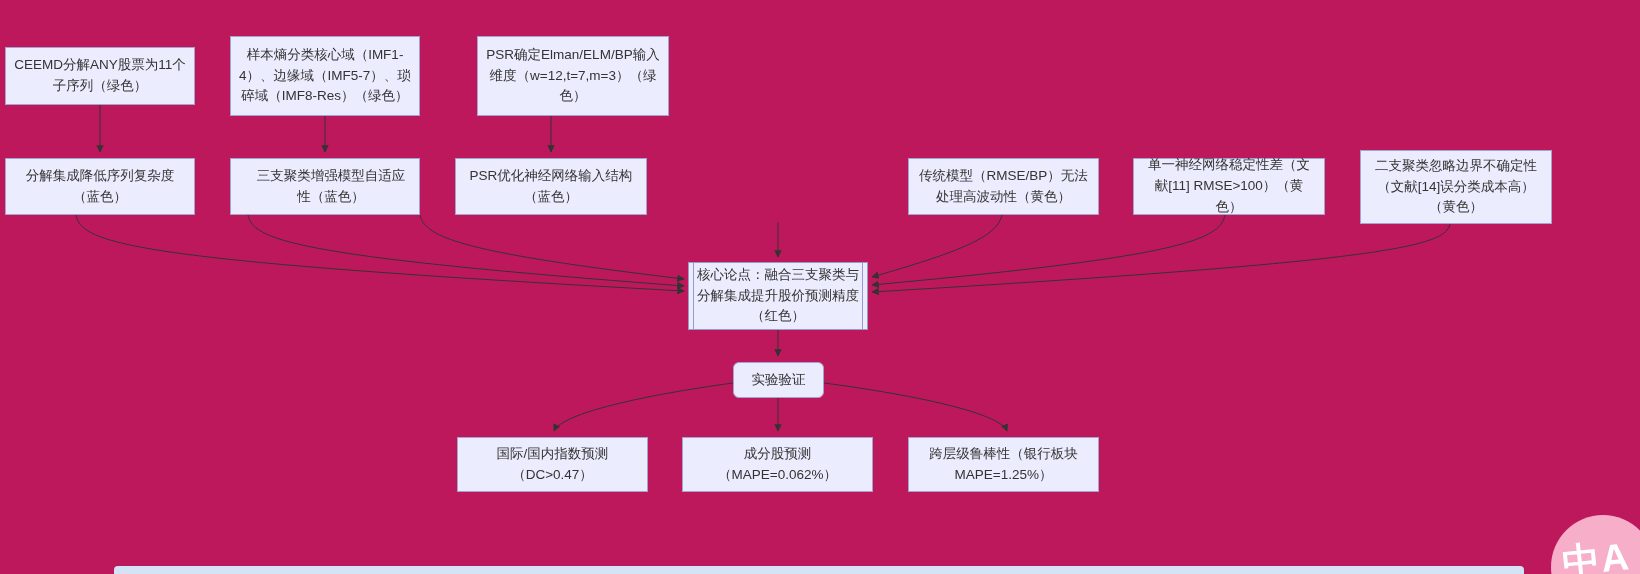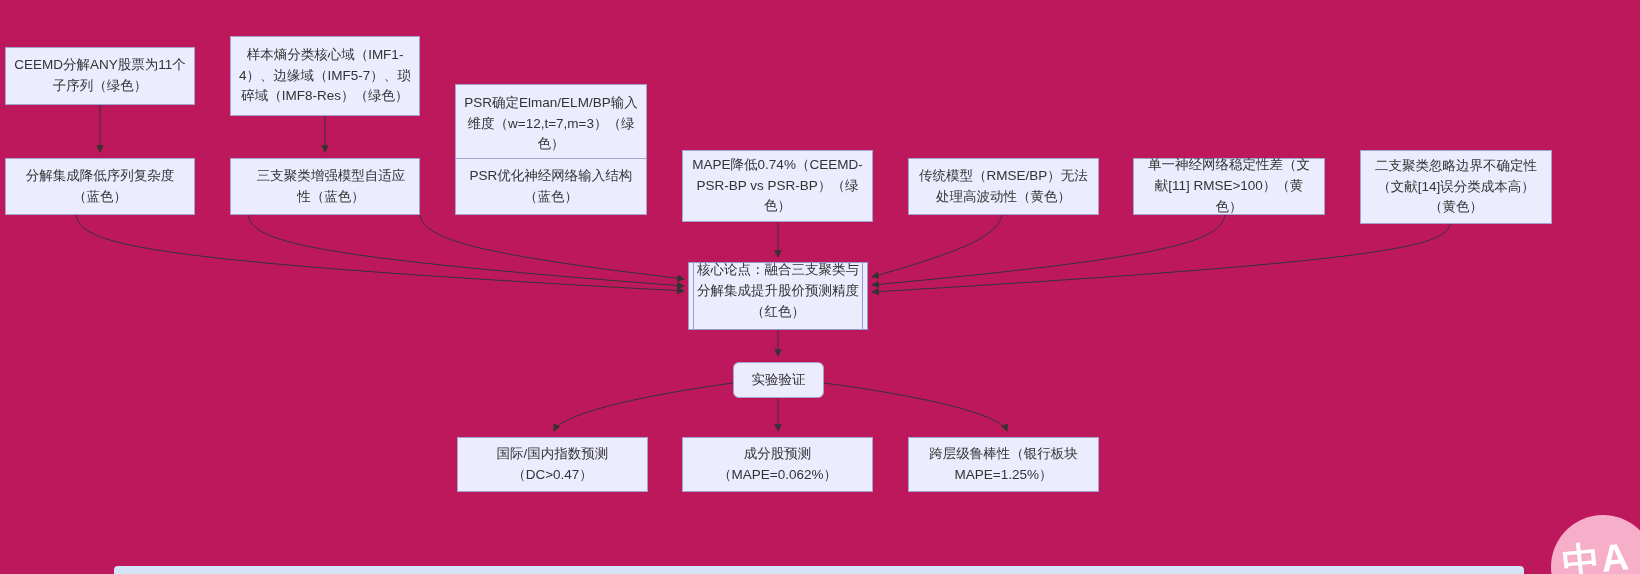--- a/index.html
+++ b/index.html
@@ -13,31 +13,31 @@
     box-sizing:border-box;
     display:flex;align-items:center;justify-content:center;
     text-align:center;color:#333333;
     font-size:13.5px;line-height:1.55;
     padding:6px 8px;
   }
   .node .lbl{display:block;}
   
   #n-top1{left:5px;top:47px;width:190px;height:58px;}
   #n-top2{left:230px;top:36px;width:190px;height:80px;}
-  #n-top3{left:455px;top:36px;width:192px;height:80px;margin-top:48px;}
+  #n-top3{left:477px;top:36px;width:192px;height:80px;}
   
   #n-mid1{left:5px;top:158px;width:190px;height:57px;}
   #n-mid2{left:230px;top:158px;width:190px;height:57px;padding-left:20px;}
   #n-mid3{left:455px;top:158px;width:192px;height:57px;}
   #n-mid4{left:682px;top:150px;width:191px;height:72px;}
   #n-mid5{left:908px;top:158px;width:191px;height:57px;}
   #n-mid6{left:1133px;top:158px;width:192px;height:57px;}
   #n-mid7{left:1360px;top:150px;width:192px;height:74px;}
   
-  #n-core{left:688px;top:262px;width:180px;height:68px;border-color:#9a99cd;align-items:flex-end;}
+  #n-core{left:688px;top:262px;width:180px;height:68px;border-color:#9a99cd;}
   #n-core::before,#n-core::after{
     content:"";position:absolute;top:0;bottom:0;width:1px;background:#9a99cd;
   }
   #n-core::before{left:4px;}
   #n-core::after{right:4px;}
   
   #n-verify{left:733px;top:362px;width:91px;height:36px;padding:2px 4px;border-radius:6px;}
   #n-bot1{left:457px;top:437px;width:191px;height:55px;}
   #n-bot2{left:682px;top:437px;width:191px;height:55px;}
   #n-bot3{left:908px;top:437px;width:191px;height:55px;justify-content:flex-end;}
@@ -104,23 +104,20 @@
 
   <div class="node" id="n-mid1">
     <span class="lbl">分解集成降低序列复杂度（蓝色）</span>
   </div>
   <div class="node" id="n-mid2">
     <span class="lbl">三支聚类增强模型自适应性（蓝色）</span>
   </div>
   <div class="node" id="n-mid3">
     <span class="lbl">PSR优化神经网络输入结构（蓝色）</span>
   </div>
-  <div class="node" id="n-mid4">
-    <span class="lbl">MAPE降低0.74%（CEEMD-PSR-BP vs PSR-BP）（绿色）</span>
-  </div>
   <div class="node" id="n-mid5">
     <span class="lbl">传统模型（RMSE/BP）无法处理高波动性（黄色）</span>
   </div>
   <div class="node" id="n-mid6">
     <span class="lbl">单一神经网络稳定性差（文献[11] RMSE&gt;100）（黄色）</span>
   </div>
   <div class="node" id="n-mid7">
     <span class="lbl">二支聚类忽略边界不确定性（文献[14]误分类成本高）（黄色）</span>
   </div>
 

